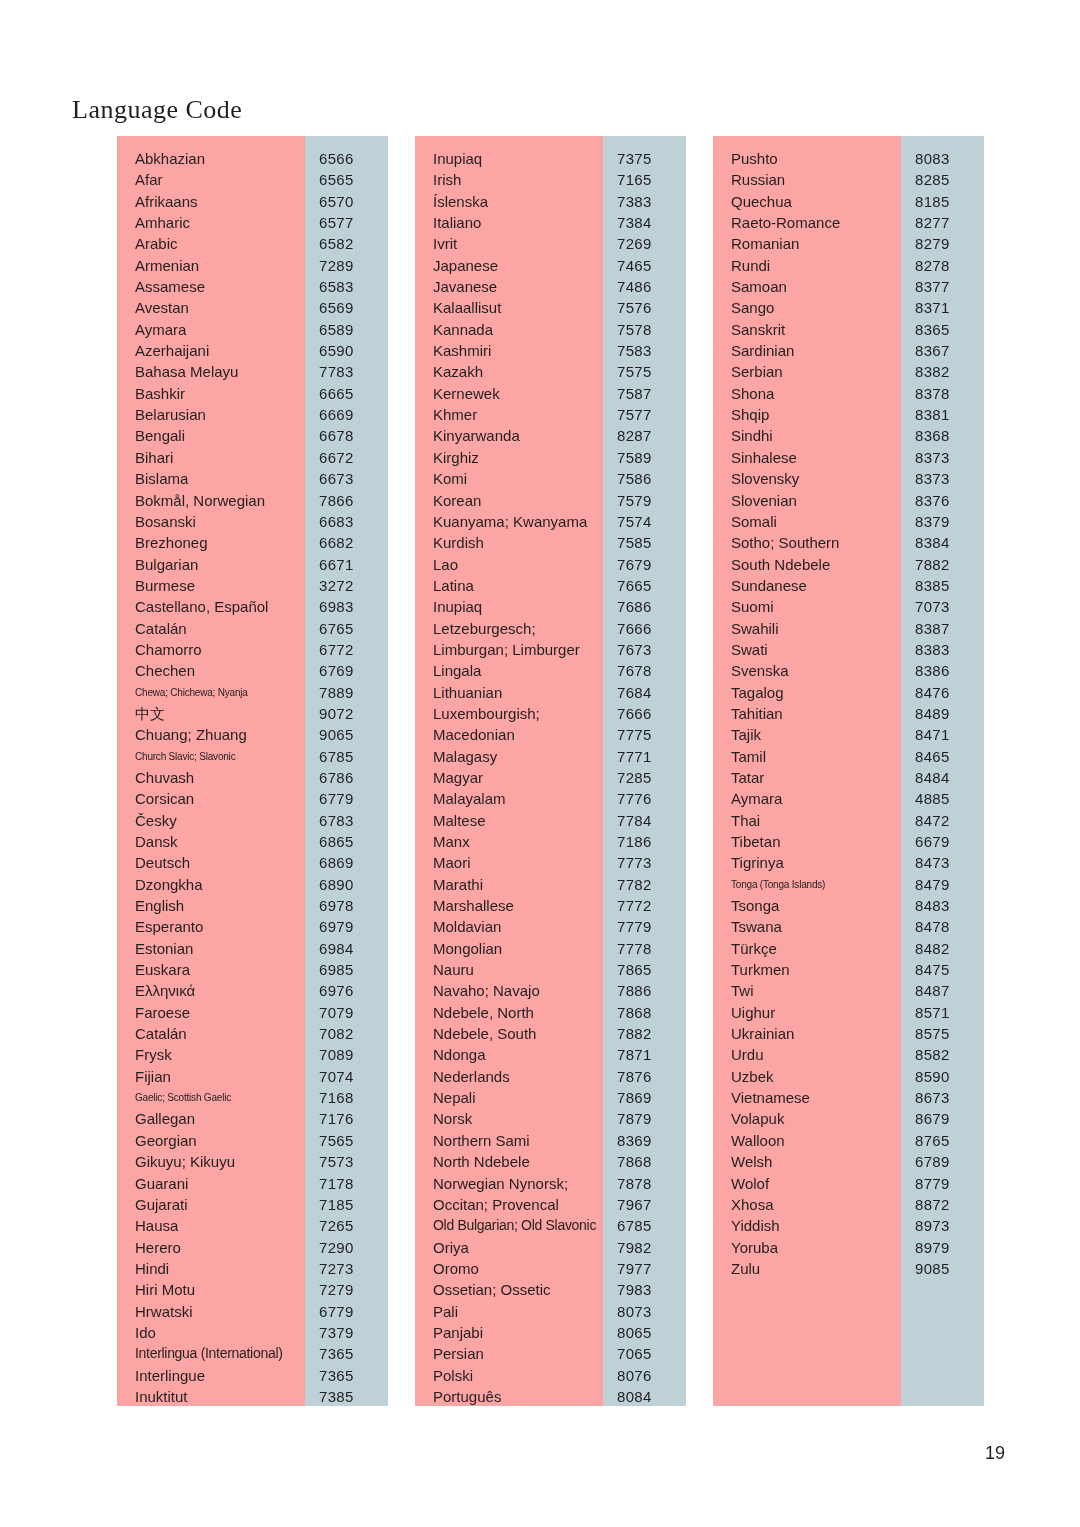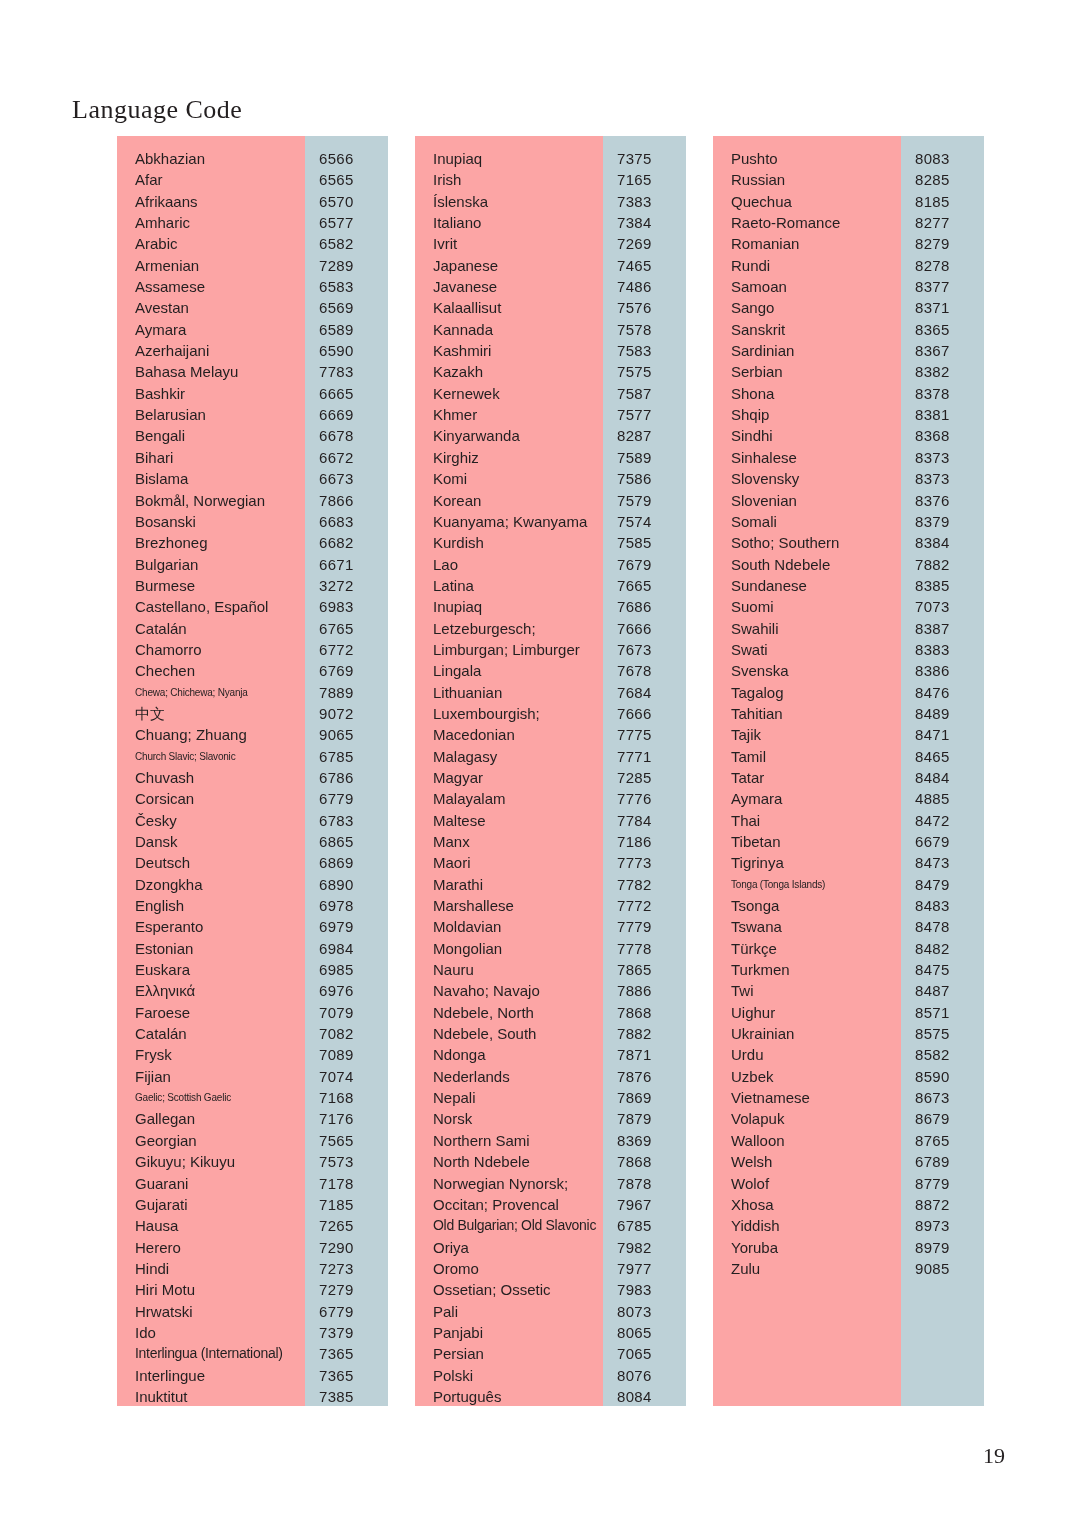--- a/index.html
+++ b/index.html
@@ -85,23 +85,23 @@
     font-size: 14px;
     letter-spacing: -0.3px;
   }
 
   #page-number {
     position: absolute;
     left: 0;
     top: 1443px;
     width: 1005px;
     text-align: right;
-    font-size: 22px;
+    font-size: 18px;
     color: #231f20;
-    font-family: Liberation Serif, serif;
+    font-family: Liberation Sans, sans-serif;
   }
 </style>
 </head>
 <body>
 
 <div id="page">
 
   <h1 id="page-title">Language Code</h1>
 
   <div id="table-wrap">

